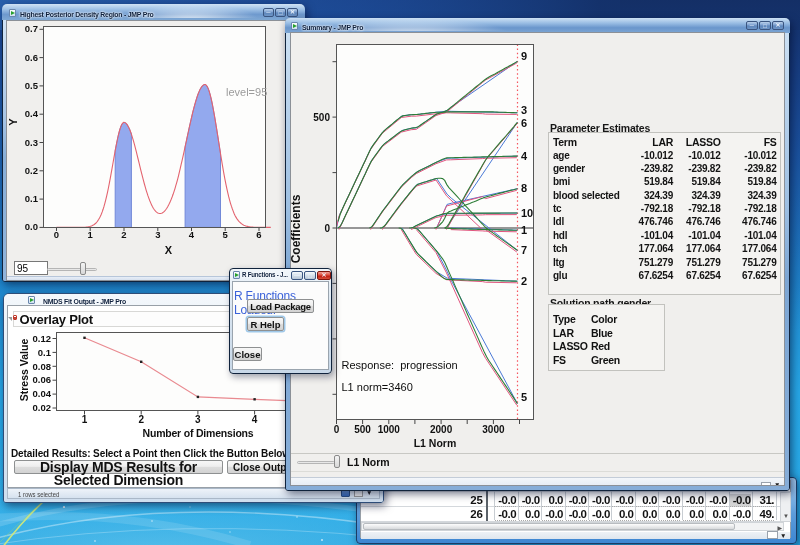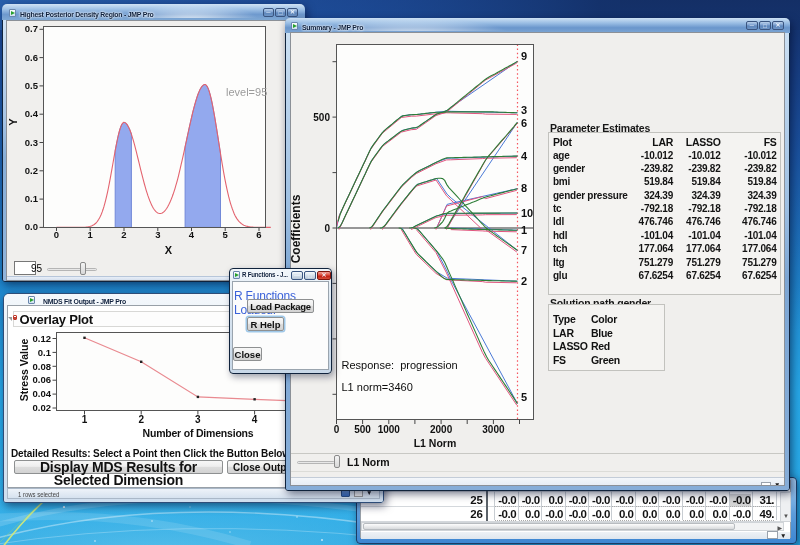--- a/index.html
+++ b/index.html
@@ -198,21 +198,21 @@
 <text x="37" y="59.6" font-size="9.5" font-weight="bold" fill="#111" text-anchor="end">0.6</text>
 <line x1="38.5" y1="28.3" x2="42.5" y2="28.3" stroke="#444" stroke-width="1"></line>
 <text x="37" y="31.3" font-size="9.5" font-weight="bold" fill="#111" text-anchor="end">0.7</text>
       <rect x="42.5" y="25.5" width="222" height="201" fill="none" stroke="#555" stroke-width="1"></rect>
       <text x="225" y="94.5" font-size="11" fill="#9b9b9b">level=95</text>
       <text x="167.5" y="253" font-size="11" font-weight="bold" fill="#111" text-anchor="middle">X</text>
       <text x="16" y="121" font-size="11" font-weight="bold" fill="#111" text-anchor="middle" transform="rotate(-90 16 121)">Y</text>
     </g>
   </svg>
 
-  <div class="abs" style="left:7px;top:240px;width:22px;height:14px;background:#fff;border:1px solid #777;font-size:10px;padding:1px 0 0 16px">95</div>
+  <div class="abs" style="left:7px;top:240px;width:34px;height:14px;background:#fff;border:1px solid #777;font-size:10px;padding:1px 0 0 2px">95</div>
   <div class="abs" style="left:40px;top:246.5px;width:50px;height:3px;background:#e8e8e8;border:1px solid #b5b5b5;border-radius:2px"></div>
   <div class="abs" style="left:73px;top:241px;width:6px;height:13px;background:linear-gradient(#f4f4f4,#d8d8d8);border:1px solid #8a8a8a;border-radius:2px"></div>
   <div class="abs" style="left:0px;top:255px;width:293px;height:6px;background:linear-gradient(#e8eef7,#ccd9ea);border-top:1px solid #b7c6da"></div>
  </div>
 </div>
 
 <div class="win" style="left:3px;top:293px;width:381px;height:210px">
  <div class="frame" style="background:linear-gradient(#e9f1f8,#c8d8ea 40%,#bccfe4);border-color:#2e4d78"></div>
  <div class="glass" style="background:linear-gradient(#f4f8fc,#dde9f4 40%,#cfdeee)"></div>
  <div class="jmpicon" style="left:25px;top:3px"></div>
@@ -358,37 +358,37 @@
 <text x="520" y="400" font-size="11" font-weight="bold" fill="#111">5</text>
     <text x="434" y="446" font-size="10.5" font-weight="bold" fill="#111" text-anchor="middle">L1 Norm</text>
     <text x="298.5" y="228" font-size="12" font-weight="bold" fill="#111" text-anchor="middle" transform="rotate(-90 298.5 228)">Coefficients</text>
     <text x="340.5" y="368" font-size="11" fill="#0d0d0d">Response:&nbsp;&nbsp;progression</text>
     <text x="340.5" y="389.5" font-size="11" fill="#0d0d0d">L1 norm=3460</text>
    </g>
   </svg>
 
   <div class="abs" style="left:259px;top:89px;font-size:10.5px;font-weight:bold;color:#161616;letter-spacing:-0.2px">Parameter Estimates</div>
   <div class="abs" style="left:257px;top:99px;width:233px;height:163px;background:#f4f3f1;border:1px solid #c2c2be"></div>
-  <div class="abs pet" style="left:262px;top:103px">Plot</div>
+  <div class="abs pet" style="left:262px;top:103px">Term</div>
 <div class="abs pet" style="left:322px;top:103px;width:60px;text-align:right">LAR</div>
 <div class="abs pet" style="left:369.5px;top:103px;width:60px;text-align:right">LASSO</div>
 <div class="abs pet" style="left:425.5px;top:103px;width:60px;text-align:right">FS</div>
 <div class="abs pev" style="left:262px;top:116.7px">age</div>
 <div class="abs pev" style="left:322px;top:116.7px;width:60px;text-align:right">-10.012</div>
 <div class="abs pev" style="left:369.5px;top:116.7px;width:60px;text-align:right">-10.012</div>
 <div class="abs pev" style="left:425.5px;top:116.7px;width:60px;text-align:right">-10.012</div>
 <div class="abs pev" style="left:262px;top:130.0px">gender</div>
 <div class="abs pev" style="left:322px;top:130.0px;width:60px;text-align:right">-239.82</div>
 <div class="abs pev" style="left:369.5px;top:130.0px;width:60px;text-align:right">-239.82</div>
 <div class="abs pev" style="left:425.5px;top:130.0px;width:60px;text-align:right">-239.82</div>
 <div class="abs pev" style="left:262px;top:143.4px">bmi</div>
 <div class="abs pev" style="left:322px;top:143.4px;width:60px;text-align:right">519.84</div>
 <div class="abs pev" style="left:369.5px;top:143.4px;width:60px;text-align:right">519.84</div>
 <div class="abs pev" style="left:425.5px;top:143.4px;width:60px;text-align:right">519.84</div>
-<div class="abs pev" style="left:262px;top:156.8px">gender pressure</div>
+<div class="abs pev" style="left:262px;top:156.8px">blood selected</div>
 <div class="abs pev" style="left:322px;top:156.8px;width:60px;text-align:right">324.39</div>
 <div class="abs pev" style="left:369.5px;top:156.8px;width:60px;text-align:right">324.39</div>
 <div class="abs pev" style="left:425.5px;top:156.8px;width:60px;text-align:right">324.39</div>
 <div class="abs pev" style="left:262px;top:170.1px">tc</div>
 <div class="abs pev" style="left:322px;top:170.1px;width:60px;text-align:right">-792.18</div>
 <div class="abs pev" style="left:369.5px;top:170.1px;width:60px;text-align:right">-792.18</div>
 <div class="abs pev" style="left:425.5px;top:170.1px;width:60px;text-align:right">-792.18</div>
 <div class="abs pev" style="left:262px;top:183.4px">ldl</div>
 <div class="abs pev" style="left:322px;top:183.4px;width:60px;text-align:right">476.746</div>
 <div class="abs pev" style="left:369.5px;top:183.4px;width:60px;text-align:right">476.746</div>

